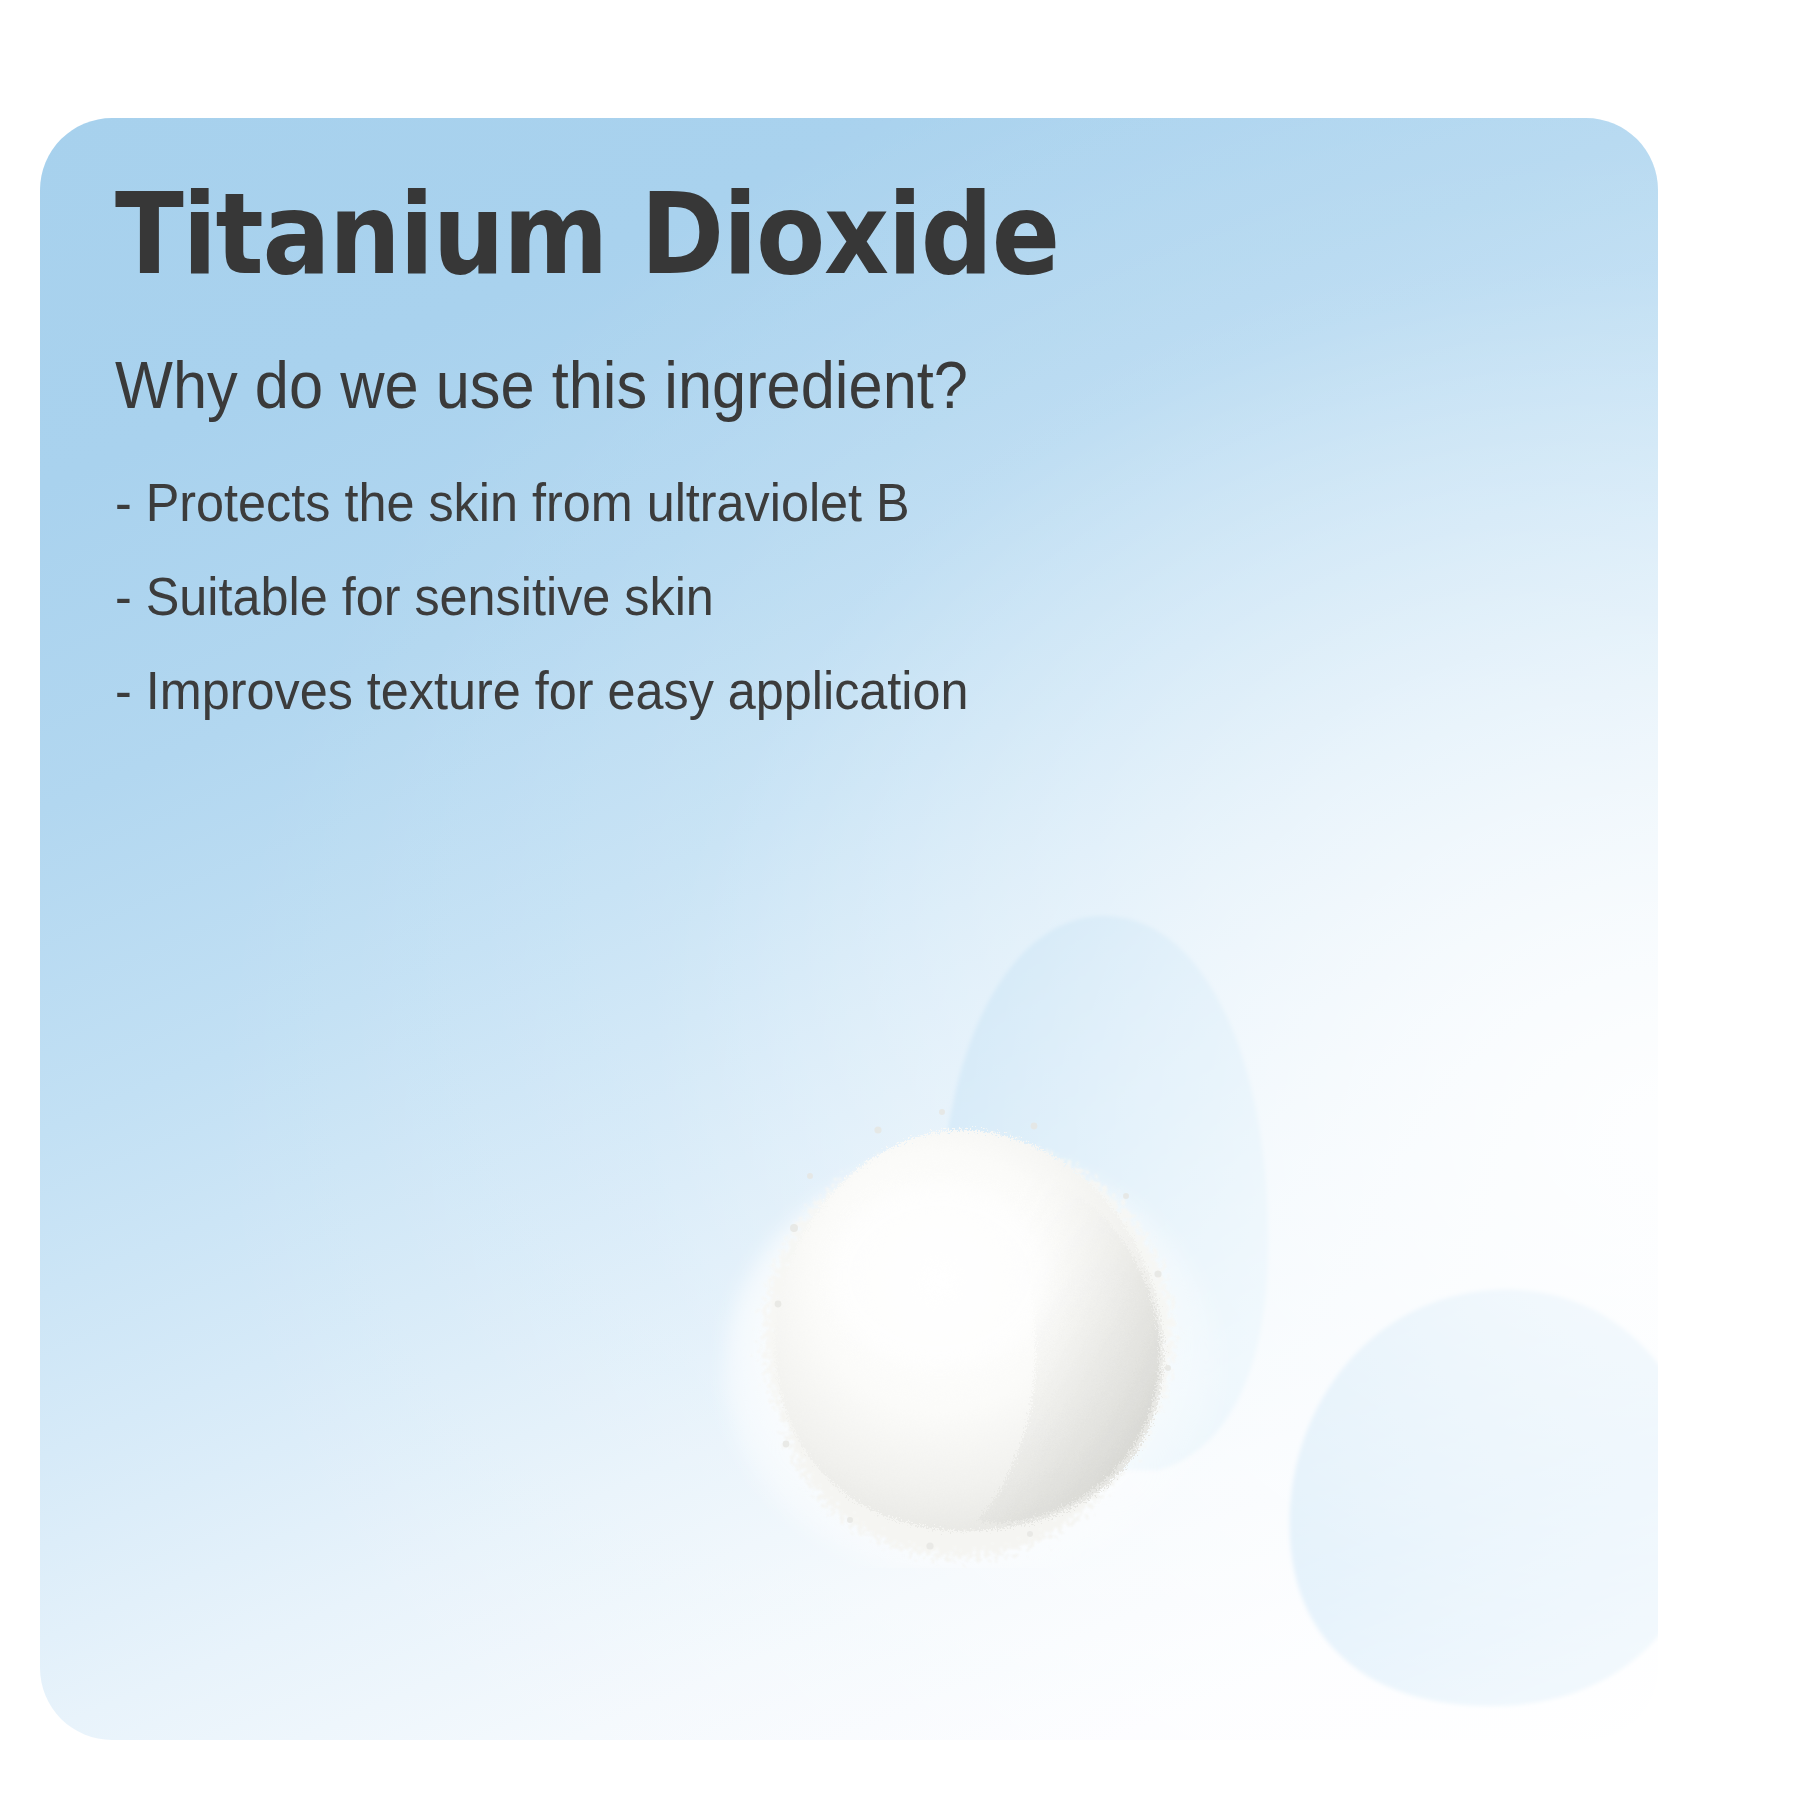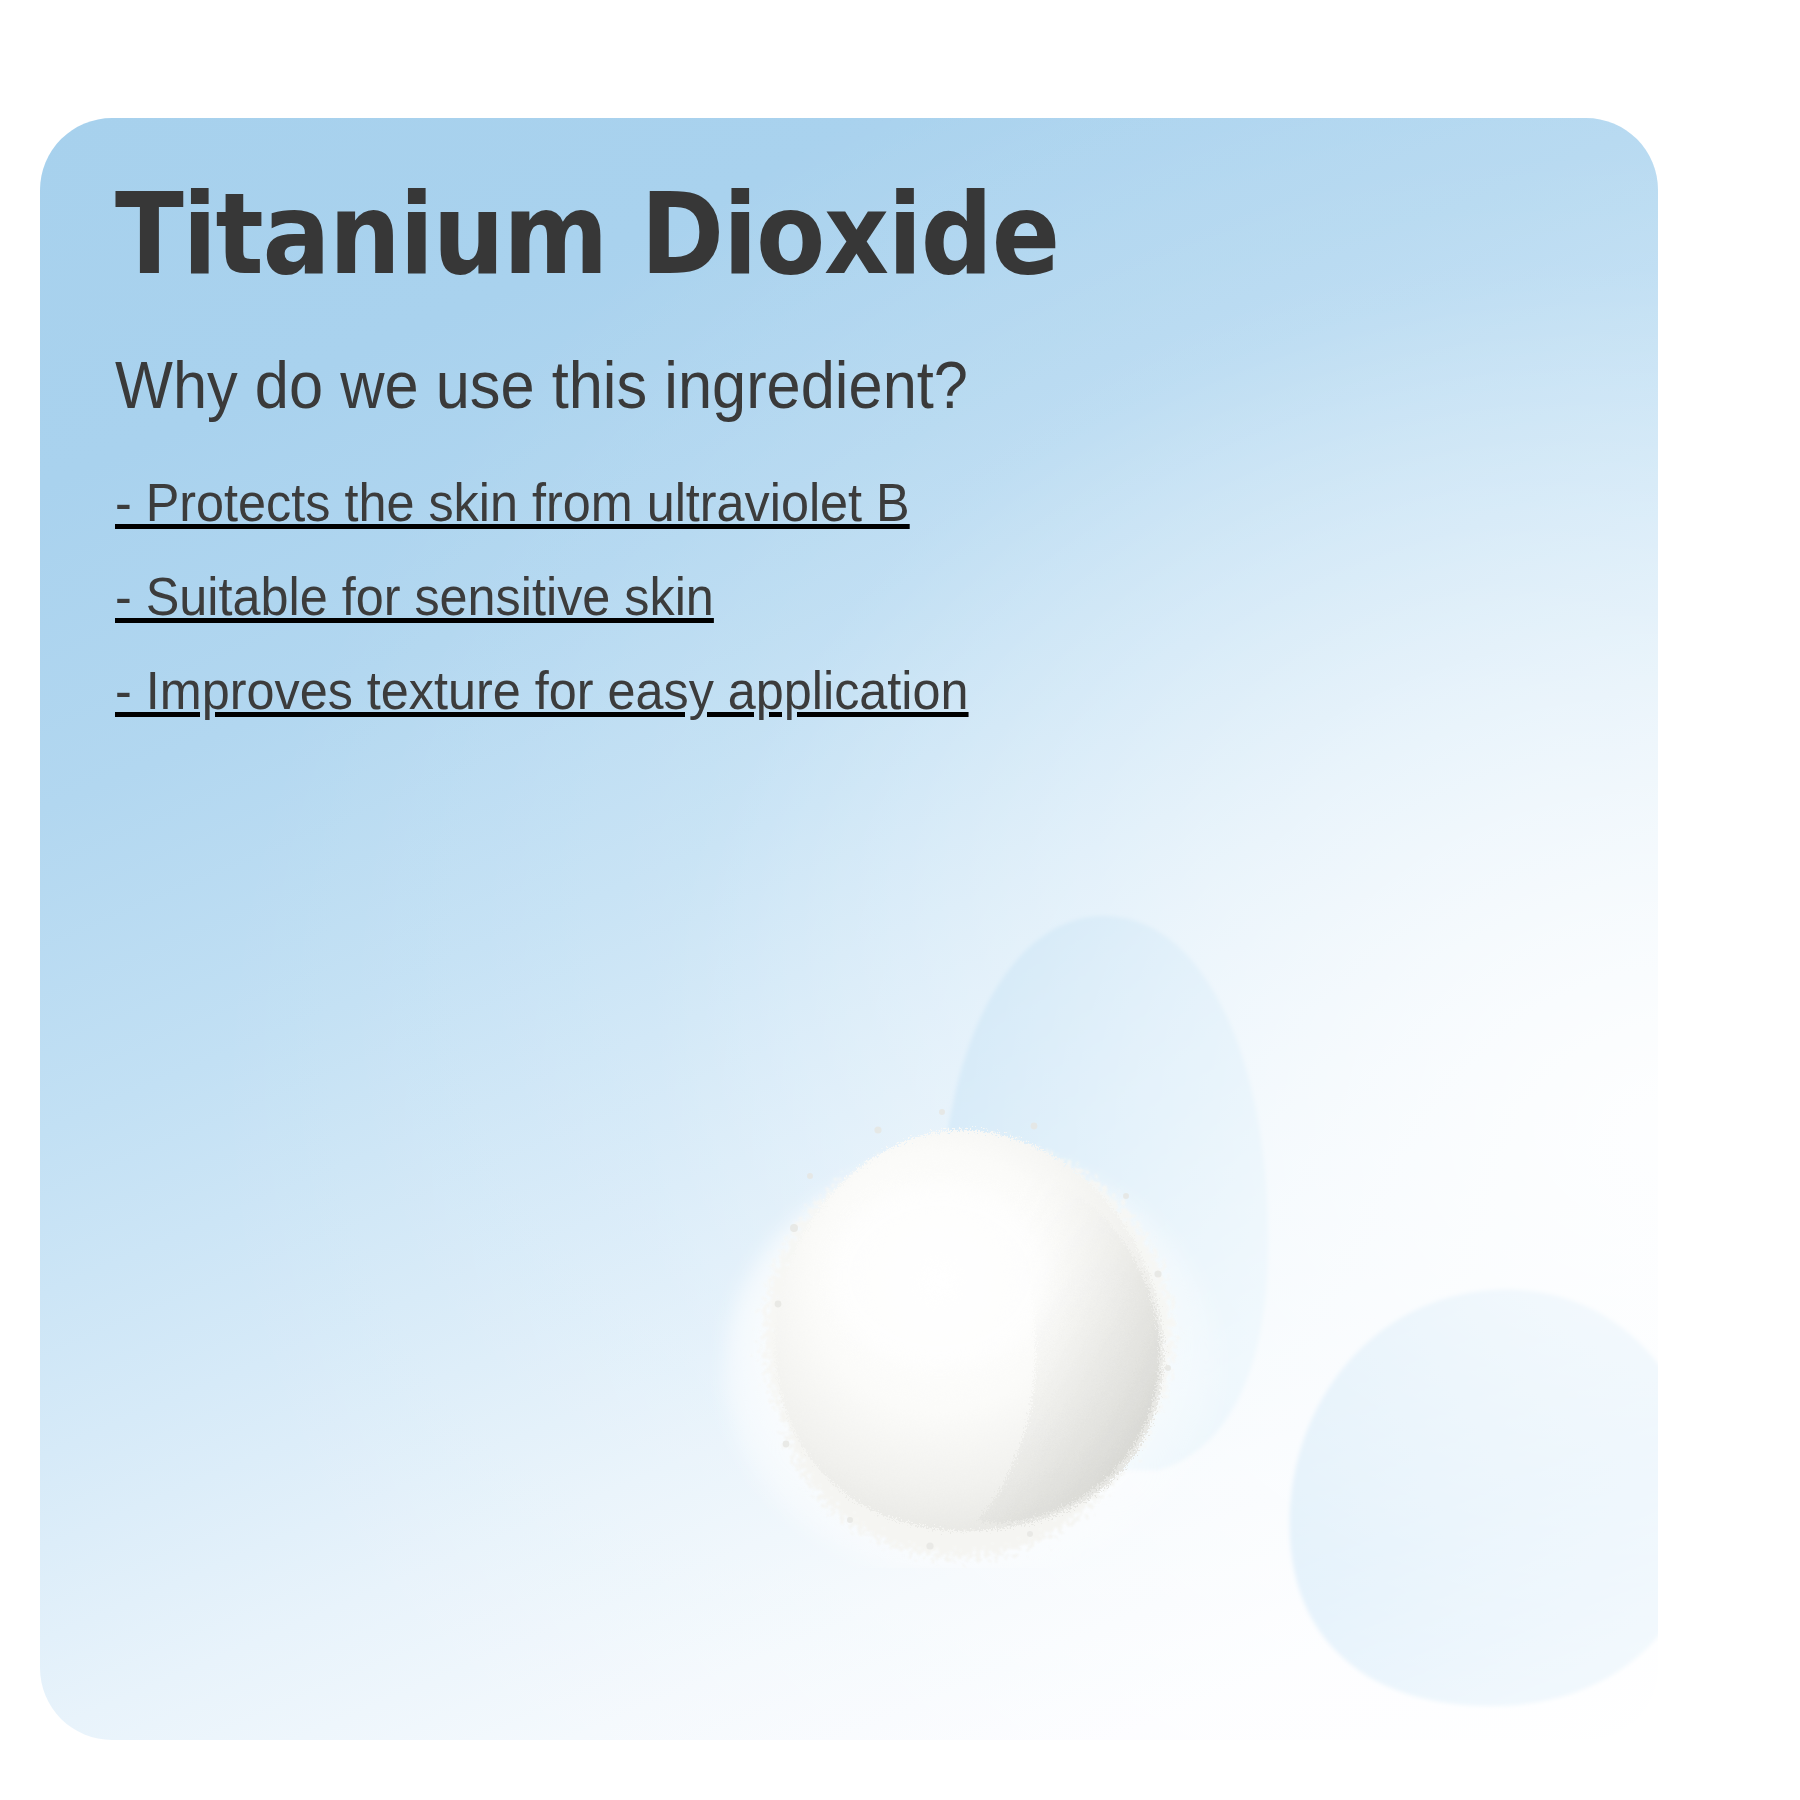--- a/index.html
+++ b/index.html
@@ -101,21 +101,20 @@
     margin: 62px 0 0 0;
     transform: scaleX(0.93);
     transform-origin: left center;
     white-space: nowrap;
   }
 
   .bullets {
     list-style: none;
     margin: 58px 0 0 0;
     padding: 0;
-    text-decoration: underline;
   }
 
   .bullet {
     font-family: "Liberation Sans", sans-serif;
     font-weight: 400;
     font-size: 53px;
     line-height: 1.0;
     color: #3c3c3c;
     margin: 0 0 41px 0;
     transform: scaleX(0.95);

